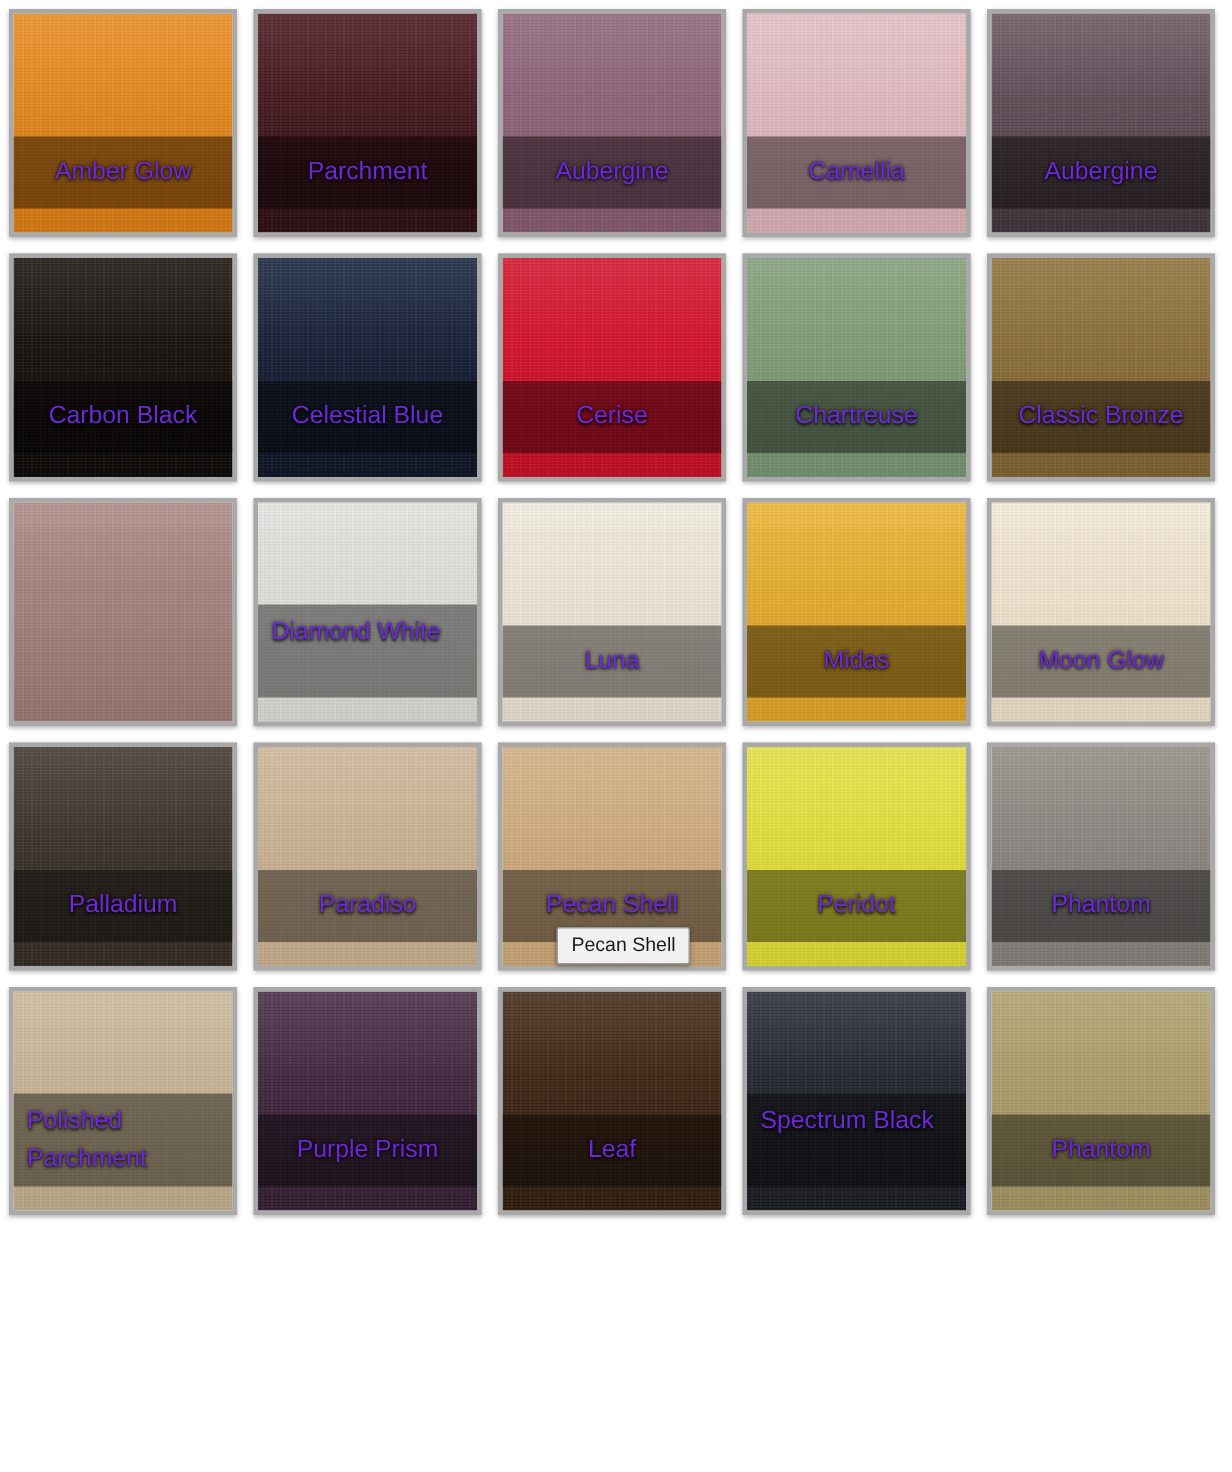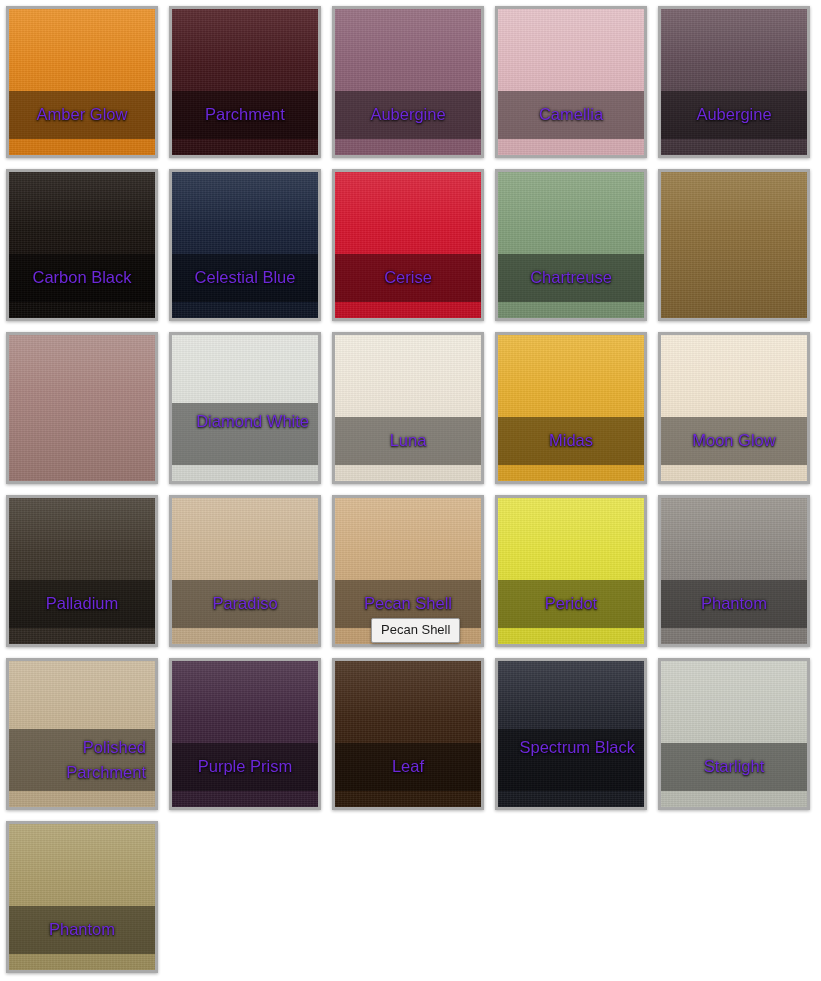--- a/index.html
+++ b/index.html
@@ -89,21 +89,21 @@
     line-height: 25px;
     padding: 11px 9px 10px 9px;
     box-sizing: border-box;
     text-align: center;
     text-shadow: 0 1px 2px rgba(0,0,0,0.85), 0 0 3px rgba(0,0,0,0.65);
     white-space: normal;
     word-break: normal;
     margin-top: 32px;
   }
   .swatch-card.two-line .swatch-label {
-    text-align: right;
+    text-align: left;
     padding-top: 6px;
     padding-bottom: 5px;
     min-height: 62px;
   }
 
   
   #hover-tooltip {
     position: absolute;
     background: #f2f1f0;
     border: 1px solid #9a9a9a;
@@ -164,20 +164,21 @@
       <div class="swatch-label">Cerise</div>
     </div>
     <div class="swatch-card">
       <div class="swatch-color" style="background: linear-gradient(rgb(134, 163, 125) 0%, rgb(127, 156, 119) 50%, rgb(118, 145, 112) 100%);"></div>
       <div class="swatch-texture"></div>
       <div class="swatch-label">Chartreuse</div>
     </div>
     <div class="swatch-card">
       <div class="swatch-color" style="background: linear-gradient(rgb(147, 117, 62) 0%, rgb(138, 108, 56) 50%, rgb(125, 97, 49) 100%);"></div>
       <div class="swatch-texture"></div>
+      <div class="swatch-label">Classic Bronze</div>
     </div>
     <div class="swatch-card">
       <div class="swatch-color" style="background: linear-gradient(rgb(173, 138, 133) 0%, rgb(166, 129, 124) 50%, rgb(156, 120, 114) 100%);"></div>
       <div class="swatch-texture"></div>
     </div>
     <div class="swatch-card two-line">
       <div class="swatch-color" style="background: linear-gradient(rgb(227, 229, 223) 0%, rgb(222, 224, 218) 50%, rgb(216, 218, 212) 100%);"></div>
       <div class="swatch-texture"></div>
       <div class="swatch-label">Diamond White</div>
     </div>
@@ -235,24 +236,19 @@
       <div class="swatch-color" style="background: linear-gradient(rgb(66, 40, 21) 0%, rgb(56, 32, 15) 50%, rgb(44, 25, 9) 100%);"></div>
       <div class="swatch-texture"></div>
       <div class="swatch-label">Leaf</div>
     </div>
     <div class="swatch-card two-line">
       <div class="swatch-color" style="background: linear-gradient(rgb(39, 42, 53) 0%, rgb(30, 32, 41) 50%, rgb(21, 23, 30) 100%);"></div>
       <div class="swatch-texture"></div>
       <div class="swatch-label">Spectrum Black</div>
     </div>
     <div class="swatch-card">
-      <div class="swatch-color" style="background: linear-gradient(rgb(204, 206, 197) 0%, rgb(197, 199, 189) 50%, rgb(188, 190, 180) 100%);"></div>
-      <div class="swatch-texture"></div>
-      <div class="swatch-label">Starlight</div>
-    </div>
-    <div class="swatch-card">
       <div class="swatch-color" style="background: linear-gradient(rgb(176, 161, 110) 0%, rgb(168, 153, 102) 50%, rgb(158, 143, 92) 100%);"></div>
       <div class="swatch-texture"></div>
       <div class="swatch-label">Phantom</div>
     </div>
   </div>
 
 <div id="hover-tooltip" style="left: 371px; top: 618px; background: rgb(242, 241, 240); border-color: rgb(154, 154, 154); color: rgb(27, 27, 27);">Pecan Shell</div>
 
 </body></html>

